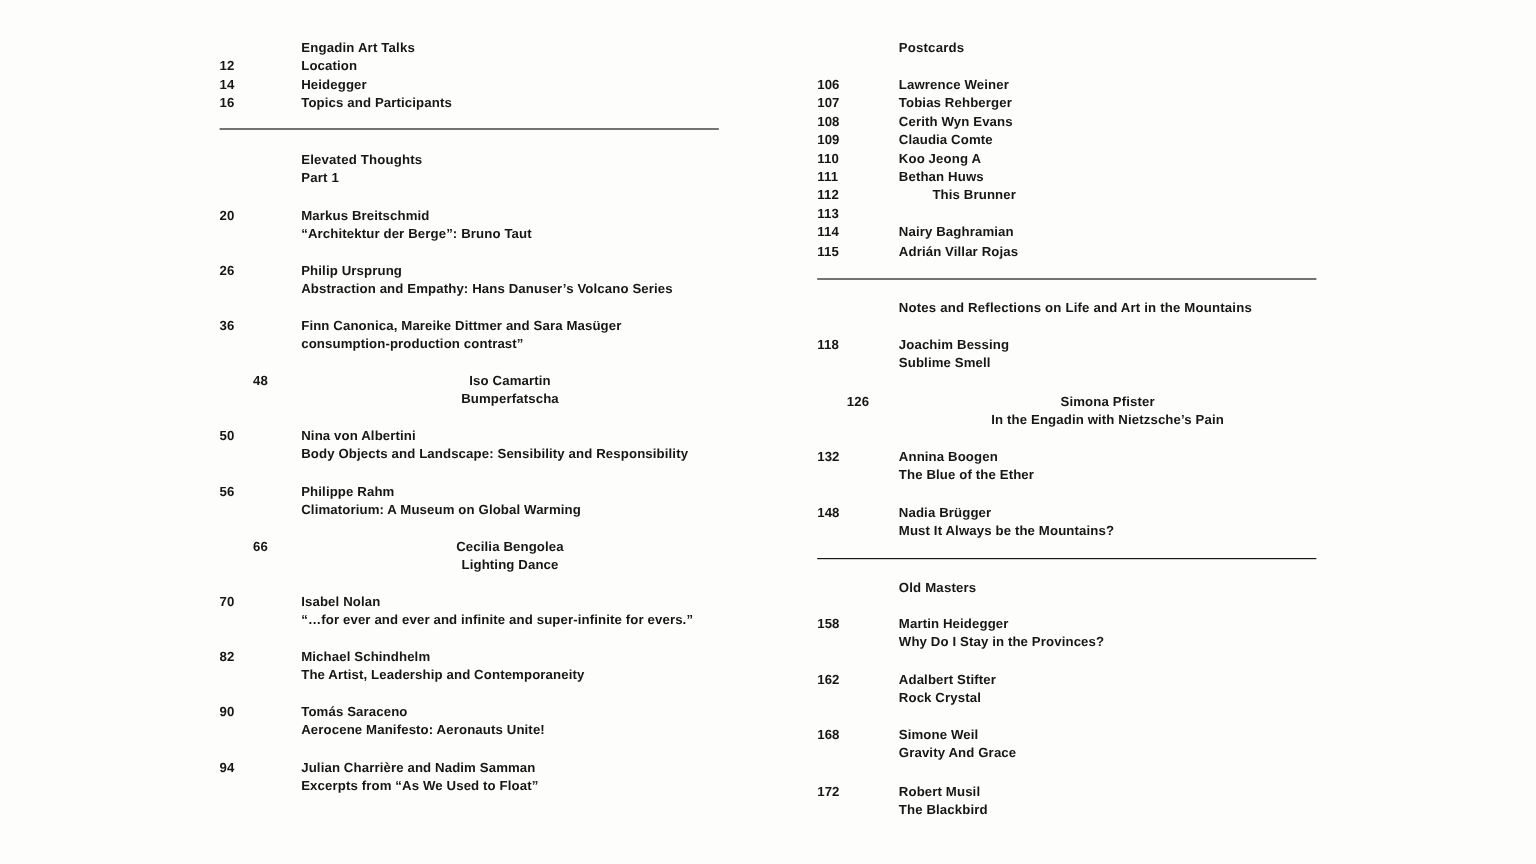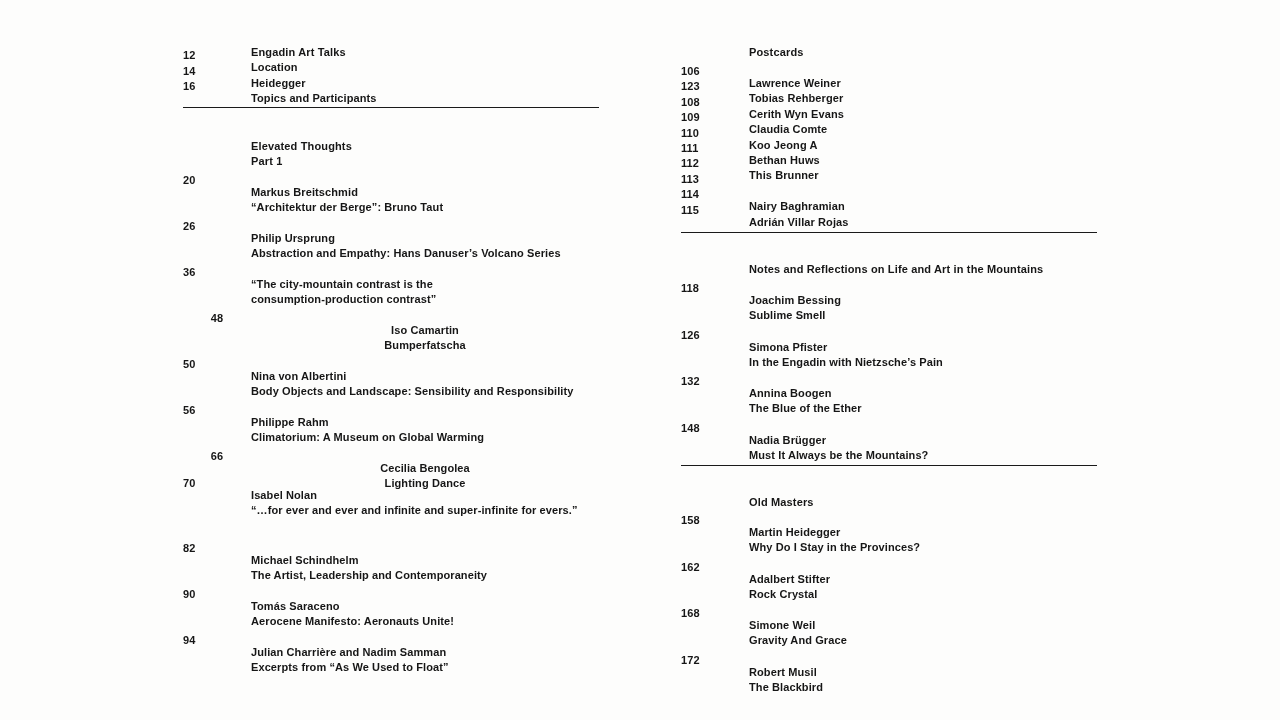--- a/index.html
+++ b/index.html
@@ -41,21 +41,20 @@
     width: 68px;
     flex: 0 0 68px;
     font-size: 11px;
     font-weight: bold;
     line-height: 15.4px;
     letter-spacing: 0.1px;
   }
   .entry-body {
     flex: 1 1 auto;
     min-width: 0;
-    margin-top: 12px;
   }
   .entry-line {
     font-size: 11px;
     font-weight: bold;
     line-height: 15.4px;
     letter-spacing: 0.1px;
     white-space: nowrap;
   }
   .section-heading .entry-line { letter-spacing: 0.15px; }
 </style>
@@ -106,21 +105,21 @@
       <div class="entry" style="position: absolute; left: 0px; top: 219px; width: 100%; justify-content: space-between;">
         <div class="entry-page">26</div>
         <div class="entry-body">
           <div class="entry-line">Philip Ursprung</div>
           <div class="entry-line">Abstraction and Empathy: Hans Danuser’s Volcano Series</div>
         </div>
       </div>
       <div class="entry" style="position: absolute; left: 0px; top: 265px; width: 100%;">
         <div class="entry-page">36</div>
         <div class="entry-body">
-          <div class="entry-line">“The city-mountain contrast is the</div>
+          <div class="entry-line">Finn Canonica, Mareike Dittmer and Sara Masüger</div>
           <div class="entry-line">consumption-production contrast”</div>
         </div>
       </div>
       <div class="entry" style="position: absolute; left: 0px; top: 311px; width: 100%; text-align: center;">
         <div class="entry-page">48</div>
         <div class="entry-body">
           <div class="entry-line">Iso Camartin</div>
           <div class="entry-line">Bumperfatscha</div>
         </div>
       </div>
@@ -138,21 +137,21 @@
           <div class="entry-line">Climatorium: A Museum on Global Warming</div>
         </div>
       </div>
       <div class="entry" style="position: absolute; left: 0px; top: 449px; width: 100%; text-align: center;">
         <div class="entry-page">66</div>
         <div class="entry-body">
           <div class="entry-line">Cecilia Bengolea</div>
           <div class="entry-line">Lighting Dance</div>
         </div>
       </div>
-      <div class="entry" style="position: absolute; left: 0px; top: 476px; width: 100%;">
+      <div class="entry" style="position: absolute; left: 0px; top: 495px; width: 100%;">
         <div class="entry-page">70</div>
         <div class="entry-body">
           <div class="entry-line">Isabel Nolan</div>
           <div class="entry-line">“…for ever and ever and infinite and super-infinite for evers.”</div>
         </div>
       </div>
       <div class="entry" style="position: absolute; left: 0px; top: 541px; width: 100%;">
         <div class="entry-page">82</div>
         <div class="entry-body">
           <div class="entry-line">Michael Schindhelm</div>
@@ -181,21 +180,21 @@
           <div class="entry-line">Postcards</div>
         </div>
       </div>
       <div class="entry" style="position: absolute; left: 0px; top: 64px; width: 100%;">
         <div class="entry-page">106</div>
         <div class="entry-body">
           <div class="entry-line">Lawrence Weiner</div>
         </div>
       </div>
       <div class="entry" style="position: absolute; left: 0px; top: 79.4px; width: 100%;">
-        <div class="entry-page">123</div>
+        <div class="entry-page">107</div>
         <div class="entry-body">
           <div class="entry-line">Tobias Rehberger</div>
         </div>
       </div>
       <div class="entry" style="position: absolute; left: 0px; top: 94.8px; width: 100%;">
         <div class="entry-page">108</div>
         <div class="entry-body">
           <div class="entry-line">Cerith Wyn Evans</div>
         </div>
       </div>
@@ -210,21 +209,21 @@
         <div class="entry-body">
           <div class="entry-line">Koo Jeong A</div>
         </div>
       </div>
       <div class="entry" style="position: absolute; left: 0px; top: 141px; width: 100%;">
         <div class="entry-page">111</div>
         <div class="entry-body">
           <div class="entry-line">Bethan Huws</div>
         </div>
       </div>
-      <div class="entry" style="position: absolute; left: 0px; top: 156.4px; width: 100%;">
+      <div class="entry" style="position: absolute; left: 0px; top: 156.4px; width: 100%; gap: 28px;">
         <div class="entry-page">112</div>
         <div class="entry-body">
           <div class="entry-line">This Brunner</div>
         </div>
       </div>
       <div class="entry" style="position: absolute; left: 0px; top: 171.8px; width: 100%;">
         <div class="entry-page">113</div>
       </div>
       <div class="entry" style="position: absolute; left: 0px; top: 187.2px; width: 100%;">
         <div class="entry-page">114</div>
@@ -245,21 +244,21 @@
           <div class="entry-line">Notes and Reflections on Life and Art in the Mountains</div>
         </div>
       </div>
       <div class="entry" style="position: absolute; left: 0px; top: 281px; width: 100%;">
         <div class="entry-page">118</div>
         <div class="entry-body">
           <div class="entry-line">Joachim Bessing</div>
           <div class="entry-line">Sublime Smell</div>
         </div>
       </div>
-      <div class="entry" style="position: absolute; left: 0px; top: 327.5px; width: 100%;">
+      <div class="entry" style="position: absolute; left: 0px; top: 327.5px; width: 100%; text-align: center;">
         <div class="entry-page">126</div>
         <div class="entry-body">
           <div class="entry-line">Simona Pfister</div>
           <div class="entry-line">In the Engadin with Nietzsche’s Pain</div>
         </div>
       </div>
       <div class="entry" style="position: absolute; left: 0px; top: 374px; width: 100%;">
         <div class="entry-page">132</div>
         <div class="entry-body">
           <div class="entry-line">Annina Boogen</div>

